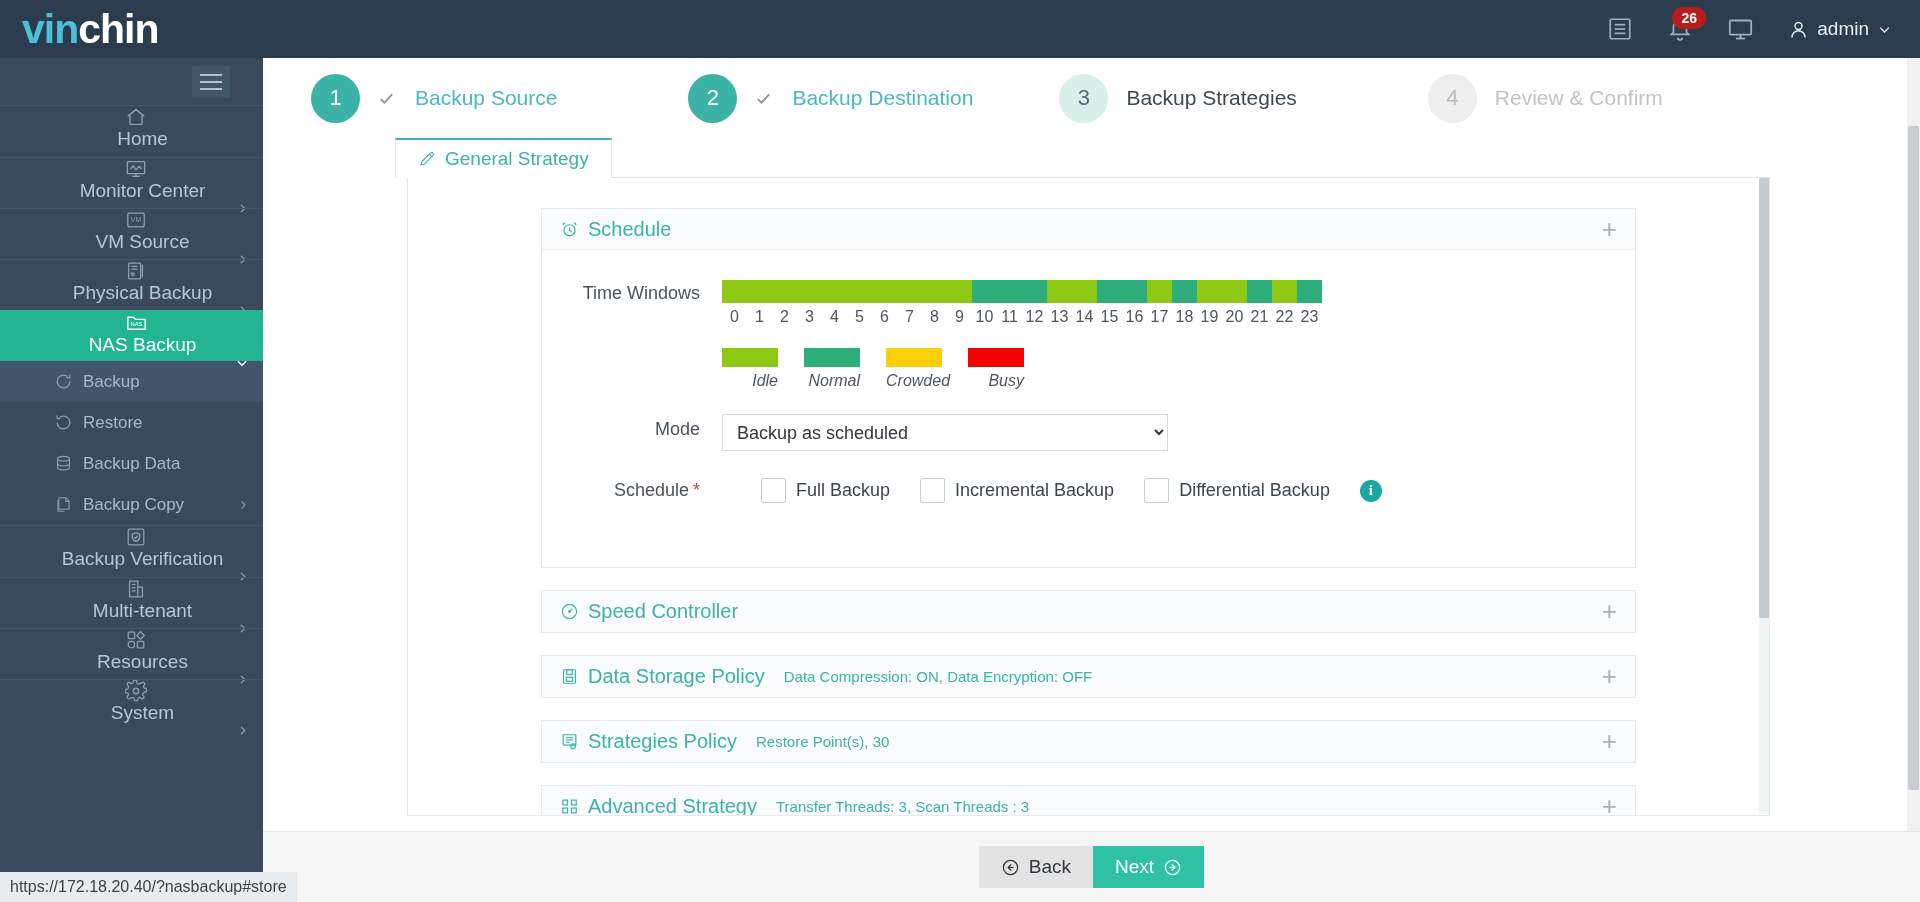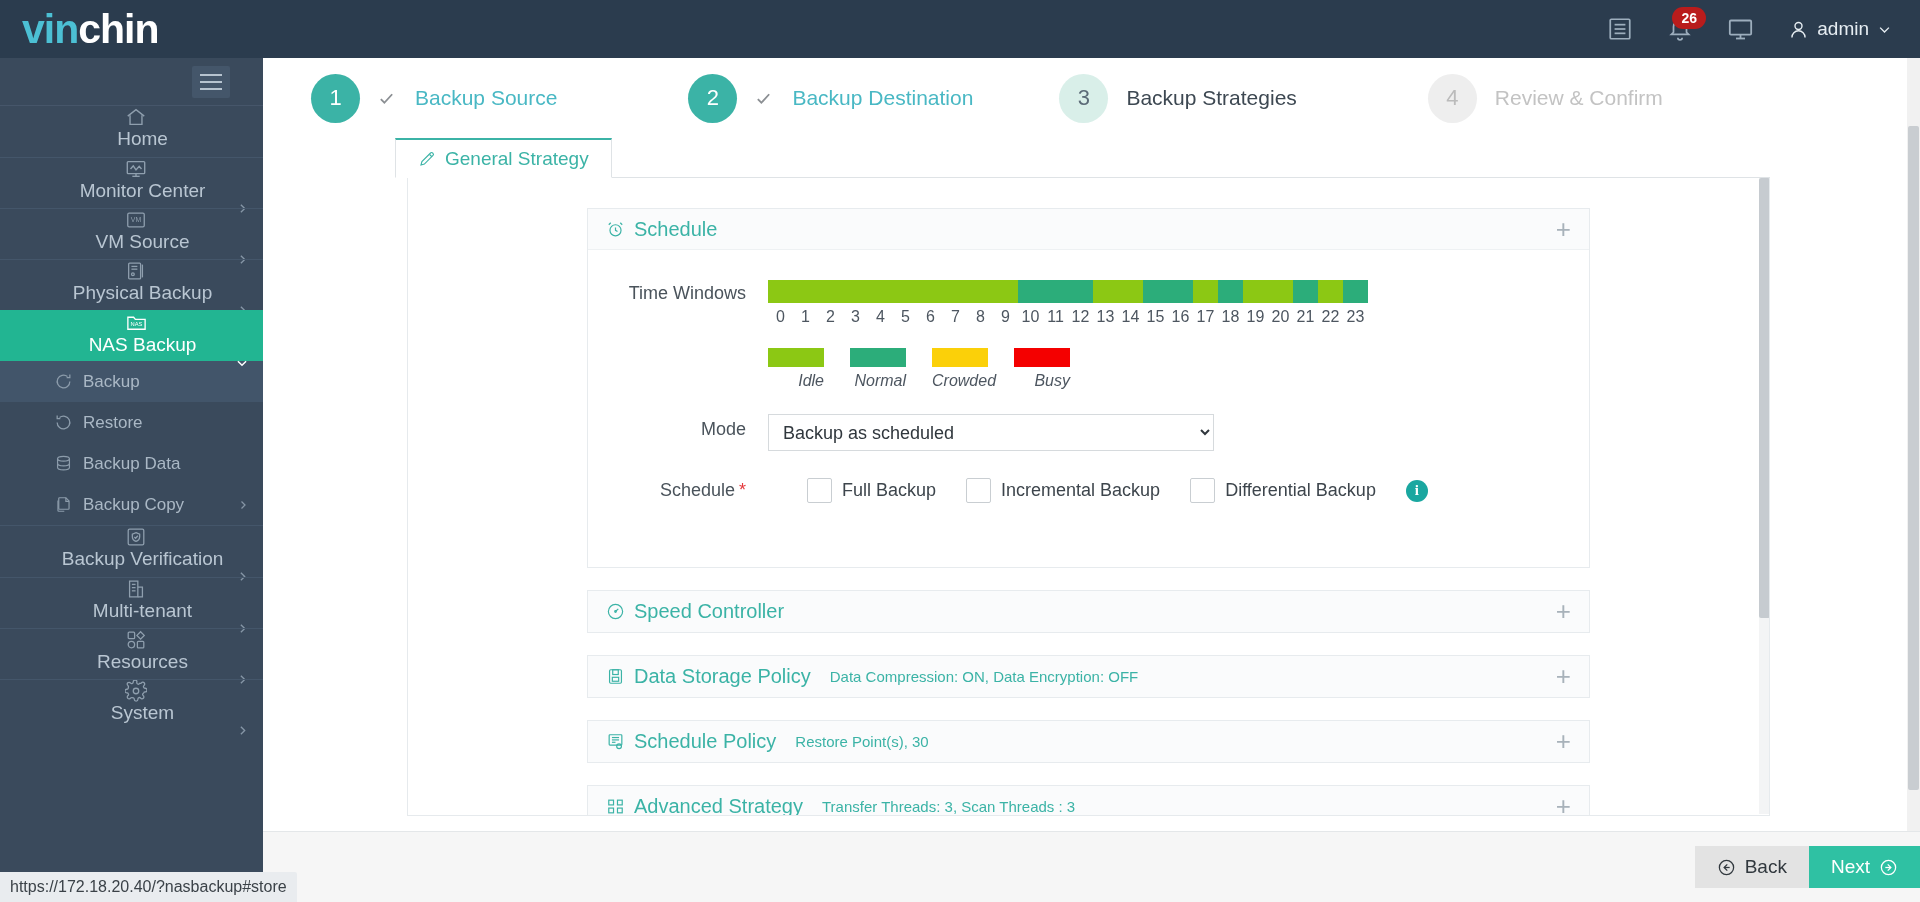--- a/index.html
+++ b/index.html
@@ -117,21 +117,21 @@
     border-top: 2px solid #3bb3a6;
   }
 
   .panel-scroll {
     margin-left: 96px; margin-right: 150px;
     border: 1px solid #e6eaed; border-top: none;
     height: 638px; padding: 30px 0 0 0; background: #fff;
     position: relative; overflow: hidden;
   }
   .panel {
-    margin: 0 auto; width: 1003px;
+    margin: 0 auto; width: 1095px;
   }
   .card {
     border: 1px solid #e7ebee; margin-bottom: 22px; background: #fff;
   }
   .card-head {
     height: 41px; background: #fafbfc; display: flex; align-items: center;
     padding: 0 18px; gap: 9px; font-size: 20px; color: #3bb3a6;
   }
   .card-head .sub {
     font-size: 15px; color: #3bb3a6; margin-left: 10px;
@@ -197,21 +197,21 @@
   }
   .inner-thumb {
     position: absolute; left: 0; top: 0; width: 11px; height: 440px;
     background: #c6cbd0; border-radius: 2px;
   }
 
   
   .footer {
     position: absolute; left: 263px; bottom: 0; width: 1657px; height: 71px;
     background: #f6f6f6; border-top: 1px solid #e4e7e9;
-    display: flex; align-items: center; justify-content: flex-end; gap: 0;
+    display: flex; align-items: center; justify-content: center; gap: 0;
   }
   .btn {
     height: 42px; display: flex; align-items: center; gap: 9px;
     padding: 0 22px; font-size: 19px; border: none; cursor: pointer;
     font-family: "Liberation Sans", sans-serif;
   }
   .btn-back { background: #e3e3e3; color: #31383e; }
   .btn-next { background: #2fc1a3; color: #ffffff; }
   .statusbar {
     position: absolute; left: 0; bottom: 0; height: 30px;
@@ -678,21 +678,21 @@
               <div class="card-head">
                 <span>
                   <svg width="19" height="19" viewBox="0 0 24 24" fill="none" stroke="currentColor" stroke-width="1.5">
                     <rect x="4" y="3.5" width="16" height="13" rx="1"></rect>
                     <line x1="7.5" y1="7" x2="16.5" y2="7"></line>
                     <line x1="7.5" y1="10" x2="16.5" y2="10"></line>
                     <line x1="7.5" y1="13" x2="12" y2="13"></line>
                     <circle cx="16.5" cy="18" r="3"></circle>
                   </svg>
                 </span>
-                <span>Schedule Policy</span>
+                <span>Strategies Policy</span>
                 <span class="sub">Restore Point(s), 30</span>
                 <span class="plus">+</span>
               </div>
             </div>
             <div class="card">
               <div class="card-head">
                 <span>
                   <svg width="19" height="19" viewBox="0 0 24 24" fill="none" stroke="currentColor" stroke-width="1.5">
                     <rect x="3.5" y="4" width="6" height="6"></rect>
                     <rect x="14.5" y="4" width="6" height="6"></rect>

